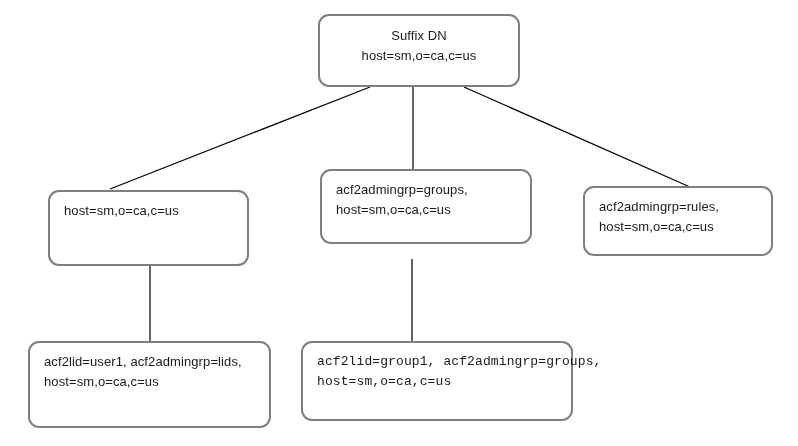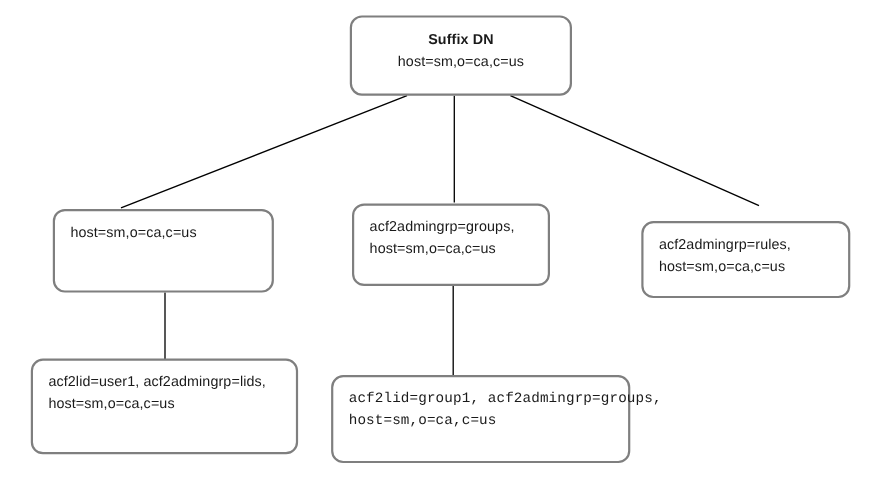--- a/index.html
+++ b/index.html
@@ -41,54 +41,53 @@
   .node-line {
     display: block;
     white-space: nowrap;
     letter-spacing: 0.1px;
   }
   .node-box.root {
     text-align: center;
     padding-top: 10px;
   }
   .node-box.root .node-line.title {
-    font-weight: bold;
+    font-weight: normal;
   }
 
   
   #node-root {
     left: 318px;
     top: 14px;
     width: 202px;
     height: 73px;
   }
   
   #node-lids {
     left: 48px;
     top: 190px;
     width: 201px;
     height: 76px;
   }
   #node-groups {
     left: 320px;
-    top: 185px;
-    width: 180px;
+    top: 169px;
+    width: 212px;
     height: 75px;
   }
   #node-rules {
     left: 583px;
     top: 186px;
     width: 190px;
     height: 70px;
-    margin-top: 15px;
   }
   
   #node-user1 {
     left: 28px;
-    top: 326px;
+    top: 341px;
     width: 243px;
     height: 87px;
   }
   #node-group1 {
     left: 301px;
     top: 341px;
     width: 272px;
     height: 80px;
     font-family: Liberation Mono, monospace;
   }

